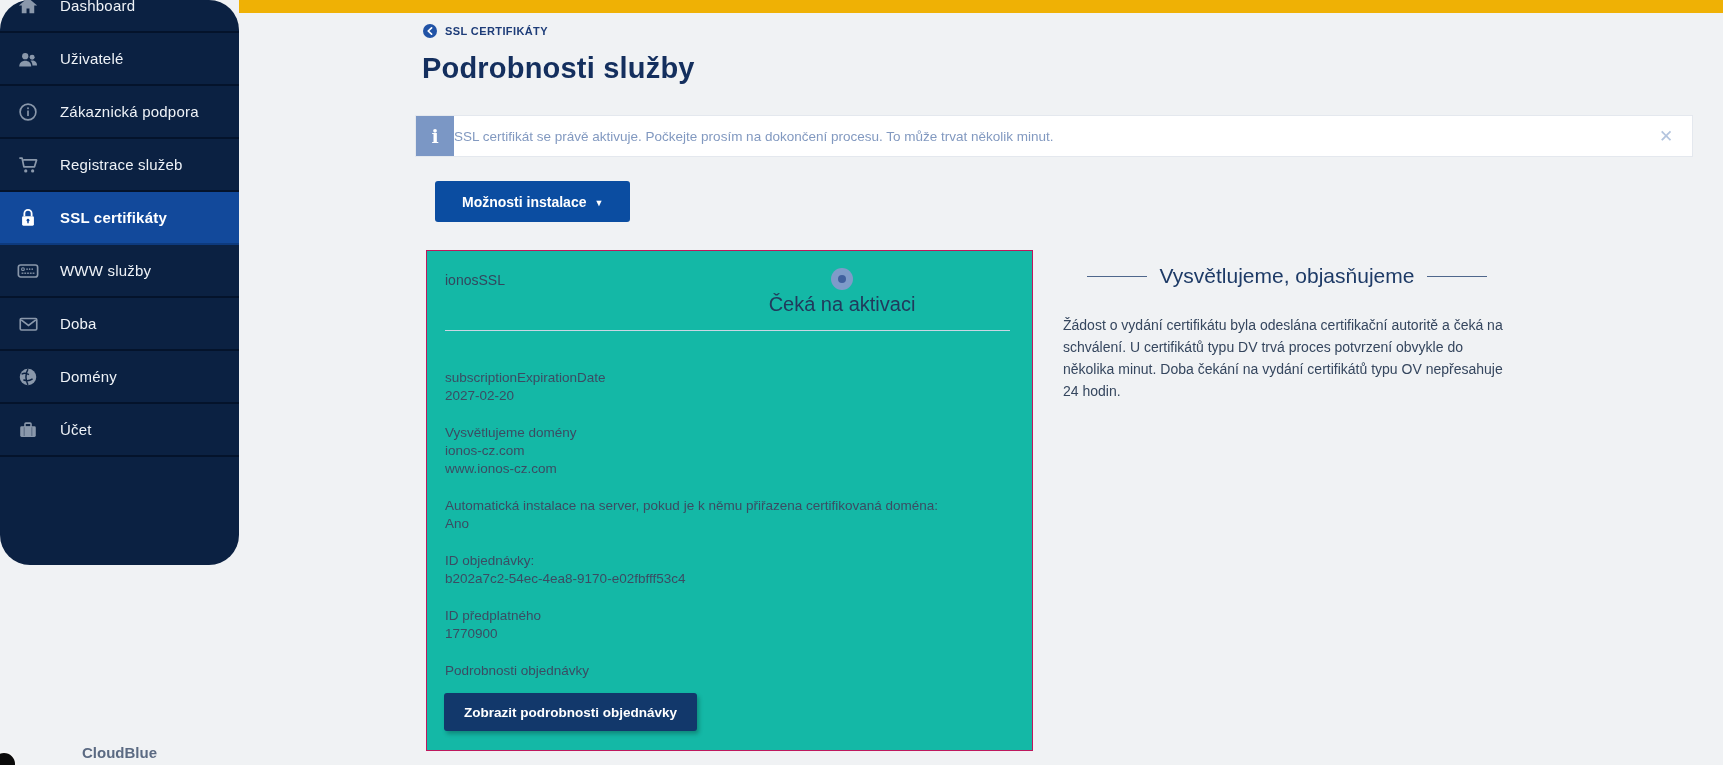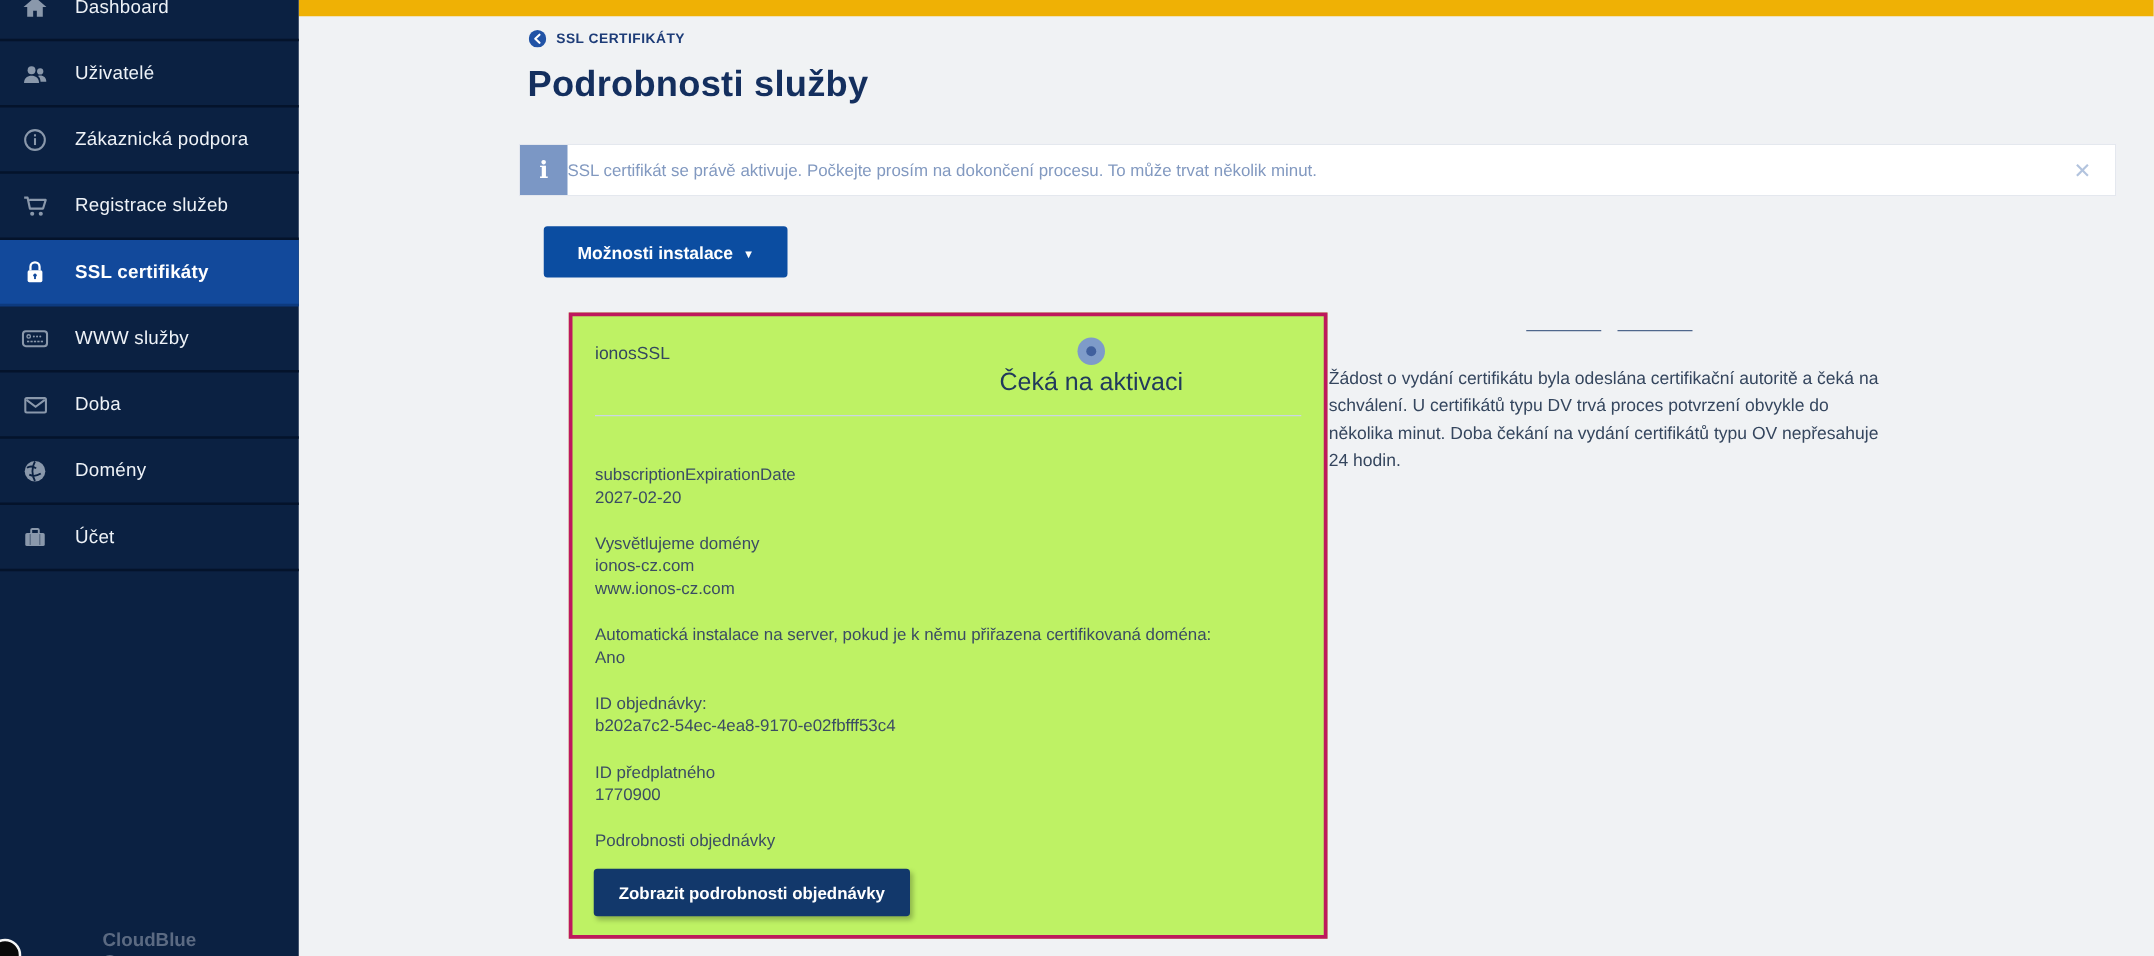--- a/index.html
+++ b/index.html
@@ -6,22 +6,22 @@
   html,body { width:1723px; height:765px; }
   body {
     position:relative; overflow:hidden;
     background:#f0f2f4;
     font-family:"Liberation Sans", sans-serif;
     color:#3b4c63;
   }
 
   
   .sidebar {
-    position:absolute; left:0; top:0; width:239px; height:765px;
-    background:#0b2142; z-index:5;
+    position:absolute; left:0; top:0; width:239px; height:565px;
+    background:#0b2142; z-index:5;border-radius:30px;
   }
   .nav { margin-top:-20px; }
   .nav-item {
     height:53px; display:flex; align-items:center; gap:17px;
     padding-left:13px; border-bottom:2px solid #04132b;
     cursor:pointer;
   }
   .nav-item .ic { width:30px; display:flex; justify-content:center; align-items:center; }
   .nav-item .lbl { color:#eef2f7; font-size:15px; letter-spacing:.2px; }
   .nav-item.active { background:#12499b; border-bottom-color:#0d3a7e; }
@@ -72,22 +72,22 @@
     position:absolute; left:435px; top:181px; height:41px; padding:0 27px;
     background:#0b4da1; color:#fff; font-weight:bold; font-size:14px;
     border:none; border-radius:3px; cursor:pointer;
     display:flex; align-items:center; gap:8px;
     font-family:"Liberation Sans", sans-serif;
   }
   .btn-primary .caret { font-size:9px; position:relative; top:1px; }
 
   
   .card {
-    position:absolute; left:455px; top:250px; width:607px; height:501px;
-    background:#bef264; border:3px solid #be185d;
+    position:absolute; left:426px; top:250px; width:607px; height:501px;
+    background:#14b8a6; border:1px solid #be185d;
   }
   .service-name { position:absolute; left:18px; top:21px; font-size:14px; color:#33475e; }
   .status { position:absolute; left:335px; top:17px; width:160px; text-align:center; }
   .status-dot {
     width:22px; height:22px; border-radius:50%; background:#7e9bc9;
     margin:0 auto; display:flex; align-items:center; justify-content:center;
   }
   .status-dot::after { content:""; width:8px; height:8px; border-radius:50%; background:#40609e; }
   .status-text { margin-top:3px; font-size:20px; color:#213a5c; }
   .card-divider { position:absolute; left:18px; top:79px; width:565px; height:1px; background:#c9d6e4; }
@@ -291,16 +291,17 @@
       <div class="fline">Podrobnosti objednávky</div>
     </div>
   </div>
 
   <button class="btn-dark">Zobrazit podrobnosti objednávky</button>
 </div>
 
 <div class="aside">
   <div class="aside-head">
     <span class="rule"></span>
+    <span class="txt">Vysvětlujeme, objasňujeme</span>
     <span class="rule"></span>
   </div>
   <p class="aside-body">Žádost o vydání certifikátu byla odeslána certifikační autoritě a čeká na schválení. U certifikátů typu DV trvá proces potvrzení obvykle do několika minut. Doba čekání na vydání certifikátů typu OV nepřesahuje 24 hodin.</p>
 </div>
 
 </body></html>

